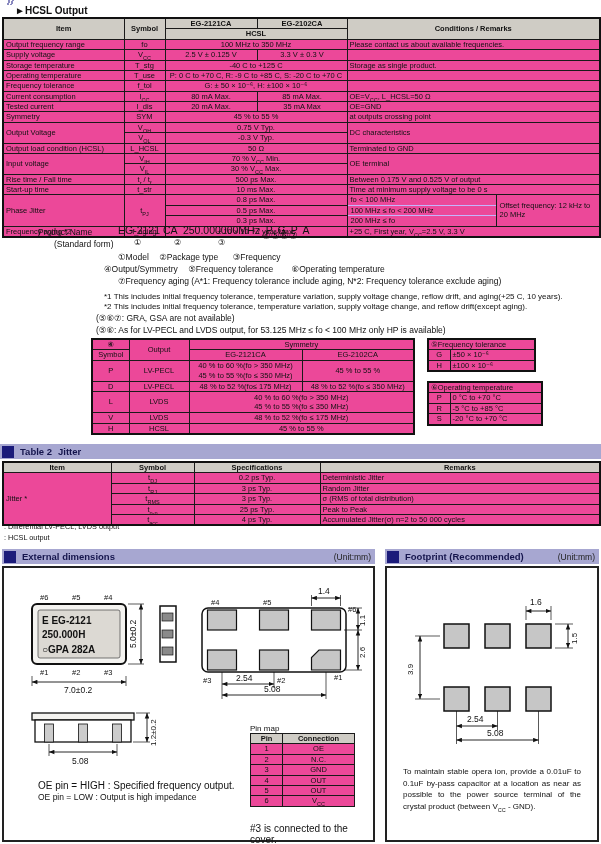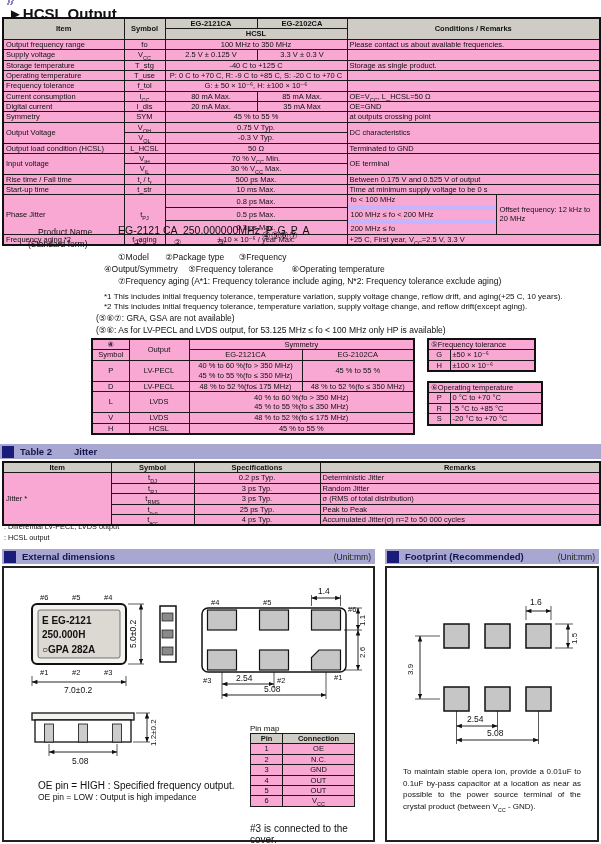--- a/index.html
+++ b/index.html
@@ -2,56 +2,56 @@
 <html><head>
 <meta charset="utf-8">
 <style>
   html,body{margin:0;padding:0}
   body{width:601px;height:844px;position:relative;background:#fff;
        font-family:"Liberation Sans","DejaVu Sans",sans-serif;color:#111;
        -webkit-font-smoothing:antialiased}
   .abs{position:absolute}
   .b{font-weight:bold}
   
-  table.grid{border-collapse:collapse;table-layout:fixed;background:#f9a8d4}
+  table.grid{border-collapse:collapse;table-layout:fixed;background:#ec4899}
   table.grid td{border:1px solid #1a1a1a;font-size:7.5px;line-height:1.25;
                 padding:0 2px;height:9px;vertical-align:middle;overflow:hidden}
   table.grid td.hd{background:#cfccc5;text-align:center;font-weight:bold}
   td.c{text-align:center}
   td.l{text-align:left;padding-left:3px}
   sub{font-size:5.5px;line-height:0}
   .ovl{text-decoration:overline}
   .u{}
   
   .secbar{background:#a7a7d1;display:flex;align-items:center;height:15px;
           font-size:9.5px;font-weight:bold;color:#15154d}
   .navysq{width:12px;height:12px;background:#1b1b7a;margin:0 6px 0 2px;flex:0 0 auto}
   .unit{margin-left:auto;margin-right:4px;font-weight:normal;font-size:8.5px;color:#222}
   .panelbox{border:2px solid #222;background:#fff}
   
   .pjwrap{display:flex;height:100%;align-items:stretch}
   .pjleft{width:148px;flex:0 0 auto;display:flex;flex-direction:column}
-  .pjleft div{flex:1;border-bottom:5px solid #c4b5fd;padding:0 3px;display:flex;align-items:center}
+  .pjleft div{flex:1;border-bottom:1px solid #c4b5fd;padding:0 3px;display:flex;align-items:center}
   .pjleft div:last-child{border-bottom:none}
   .pjright{flex:1;border-left:1px solid #1a1a1a;display:flex;align-items:center;
            padding:0 3px;white-space:normal;line-height:1.25}
   .fnrow{display:flex;font-size:7.3px;line-height:1.35;white-space:nowrap}
   .fnrow .fl{width:345px;flex:0 0 auto}
   svg text{font-family:"Liberation Sans","DejaVu Sans",sans-serif;fill:#111}
   .frag{width:12px;height:5px;background:
         linear-gradient(105deg,transparent 40%,#8a8ac0 40%,#8a8ac0 55%,transparent 55%),
         linear-gradient(105deg,transparent 65%,#8a8ac0 65%,#8a8ac0 80%,transparent 80%)}
   .note-just{text-align:justify;font-size:8px;line-height:1.45}
 </style>
 </head>
 <body>
 
 <div class="abs frag" style="left:3px;top:0"></div>
 
-<div class="abs b" style="left:8px;top:5px;font-size:15px">
+<div class="abs b" style="left:15px;top:5px;font-size:10px">
   <span>►</span><span>HCSL Output</span>
 </div>
 
 <table class="grid abs" style="left:2px;top:17px;width:597px;border:2px solid #111">
   <colgroup>
       <col style="width:121px">
       <col style="width:41px">
       <col style="width:92px">
       <col style="width:90px">
       <col style="width:253px">
@@ -99,21 +99,21 @@
     <td></td>
   </tr>
   <tr>
     <td class="l">Current consumption</td>
     <td class="c"><span>I</span><sub>CC</sub></td>
     <td class="c">80 mA Max.</td>
     <td class="c">85 mA Max.</td>
     <td class="l"><span>OE=V</span><sub>CC</sub><span>, L_HCSL=50 Ω</span></td>
   </tr>
   <tr>
-    <td class="l">Digital current</td>
+    <td class="l">Tested current</td>
     <td class="c">I_dis</td>
     <td class="c">20 mA Max.</td>
     <td class="c">35 mA Max</td>
     <td class="l">OE=GND</td>
   </tr>
   <tr>
     <td class="l">Symmetry</td>
     <td class="c">SYM</td>
     <td class="c" colspan="2">45 % to 55 %</td>
     <td class="l">at outputs crossing point</td>
@@ -180,36 +180,36 @@
   <tr>
     <td class="l">Frequency aging *2</td>
     <td class="c">f_aging</td>
     <td class="c" colspan="2">± 10 × 10⁻⁶ / year Max.</td>
     <td class="l"><span>+25 C, First year, V</span><sub>CC</sub><span>=2.5 V, 3.3 V</span></td>
   </tr>
 </tbody>
   </table>
 
 <div class="abs" style="left:38px;top:227px;font-size:8.5px">Product Name</div>
-<div class="abs" style="left:28px;top:239px;font-size:8.5px">(Standard form)</div>
+<div class="abs" style="left:54px;top:239px;font-size:8.5px">(Standard form)</div>
 <div class="abs" style="left:118px;top:224px;font-size:10.5px">
   <span class="u">EG-2121 CA</span>
   <span class="u" style="margin-left:3px">250.000000MHz</span>
   <span class="u" style="margin-left:3px">P</span>
   <span class="u" style="margin-left:2px">G</span>
   <span class="u" style="margin-left:2px">P</span>
   <span class="u" style="margin-left:2px">A</span>
 </div>
 <span class="abs" style="left:134px;top:238px;font-size:8px">①</span>
 <span class="abs" style="left:174px;top:238px;font-size:8px">②</span>
 <span class="abs" style="left:218px;top:238px;font-size:8px">③</span>
 <span class="abs" style="left:262px;top:230px;font-size:10px">④⑤⑥⑦</span>
 <div class="abs" style="left:118px;top:252px;font-size:8.5px">
   <span>①Model</span>
-  <span style="margin-left:14px">②Package type</span>
+  <span style="margin-left:8px">②Package type</span>
   <span style="margin-left:12px">③Frequency</span>
 </div>
 <div class="abs" style="left:104px;top:264px;font-size:8.5px">
   <span>④Output/Symmetry</span>
   <span style="margin-left:8px">⑤Frequency tolerance</span>
   <span style="margin-left:16px">⑥Operating temperature</span>
 </div>
 <div class="abs" style="left:118px;top:276px;font-size:8.5px">⑦Frequency aging (A*1: Frequency tolerance include aging, N*2: Frequency tolerance exclude aging)</div>
 <div class="abs" style="left:104px;top:292px;font-size:8px">*1   This includes initial frequency tolerance, temperature variation, supply voltage change, reflow drift, and aging(+25 C, 10 years).</div>
 <div class="abs" style="left:104px;top:302px;font-size:8px">*2   This includes initial frequency tolerance, temperature variation, supply voltage change, and reflow drift(except aging).</div>
@@ -310,21 +310,21 @@
   <tr>
         <td class="c">S</td>
         <td class="l">-20 °C to +70 °C</td>
       </tr>
 </tbody>
   </table>
 
 <div class="abs secbar" style="left:0;top:444px;width:601px">
   <span class="navysq"></span>
   <span>Table 2</span>
-  <span style="margin-left:22px">Jitter</span>
+  <span style="margin-left:6px">Jitter</span>
 </div>
 
 <table class="grid abs" style="left:2px;top:461px;width:597px;border:2px solid #111">
   <colgroup>
       <col style="width:108px">
       <col style="width:83px">
       <col style="width:126px">
       <col style="width:280px">
     </colgroup>
   <tbody>

